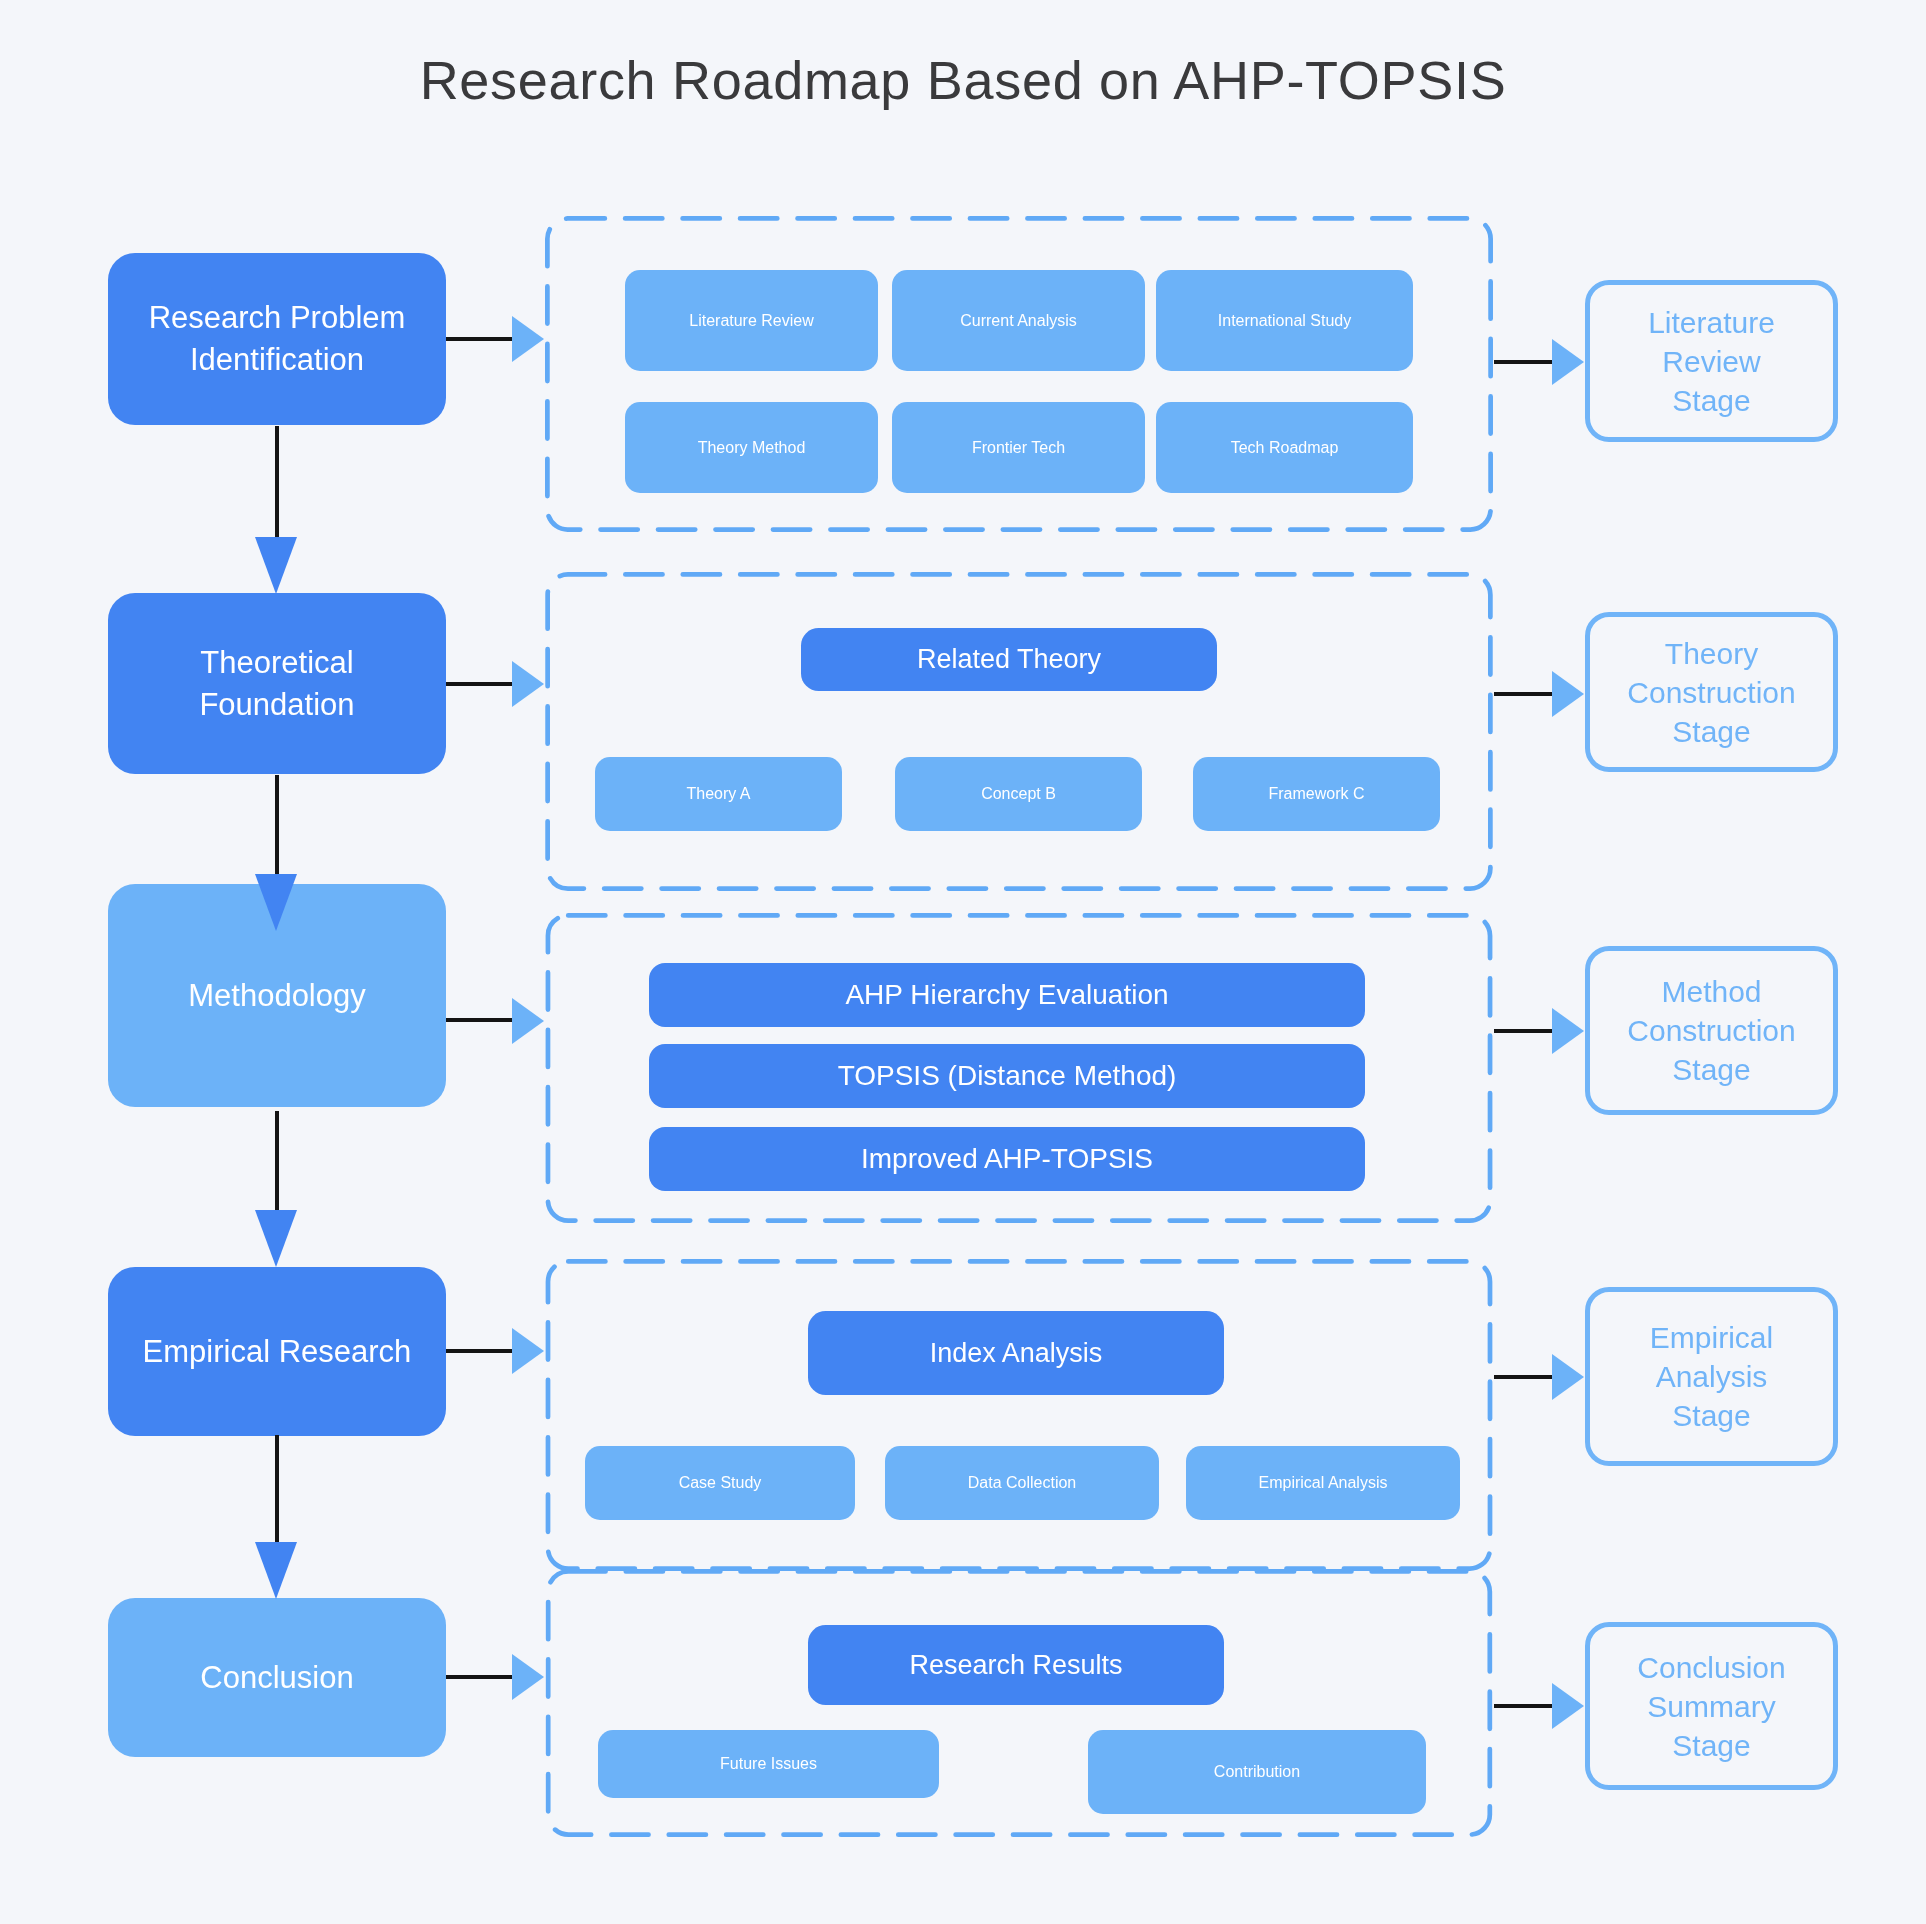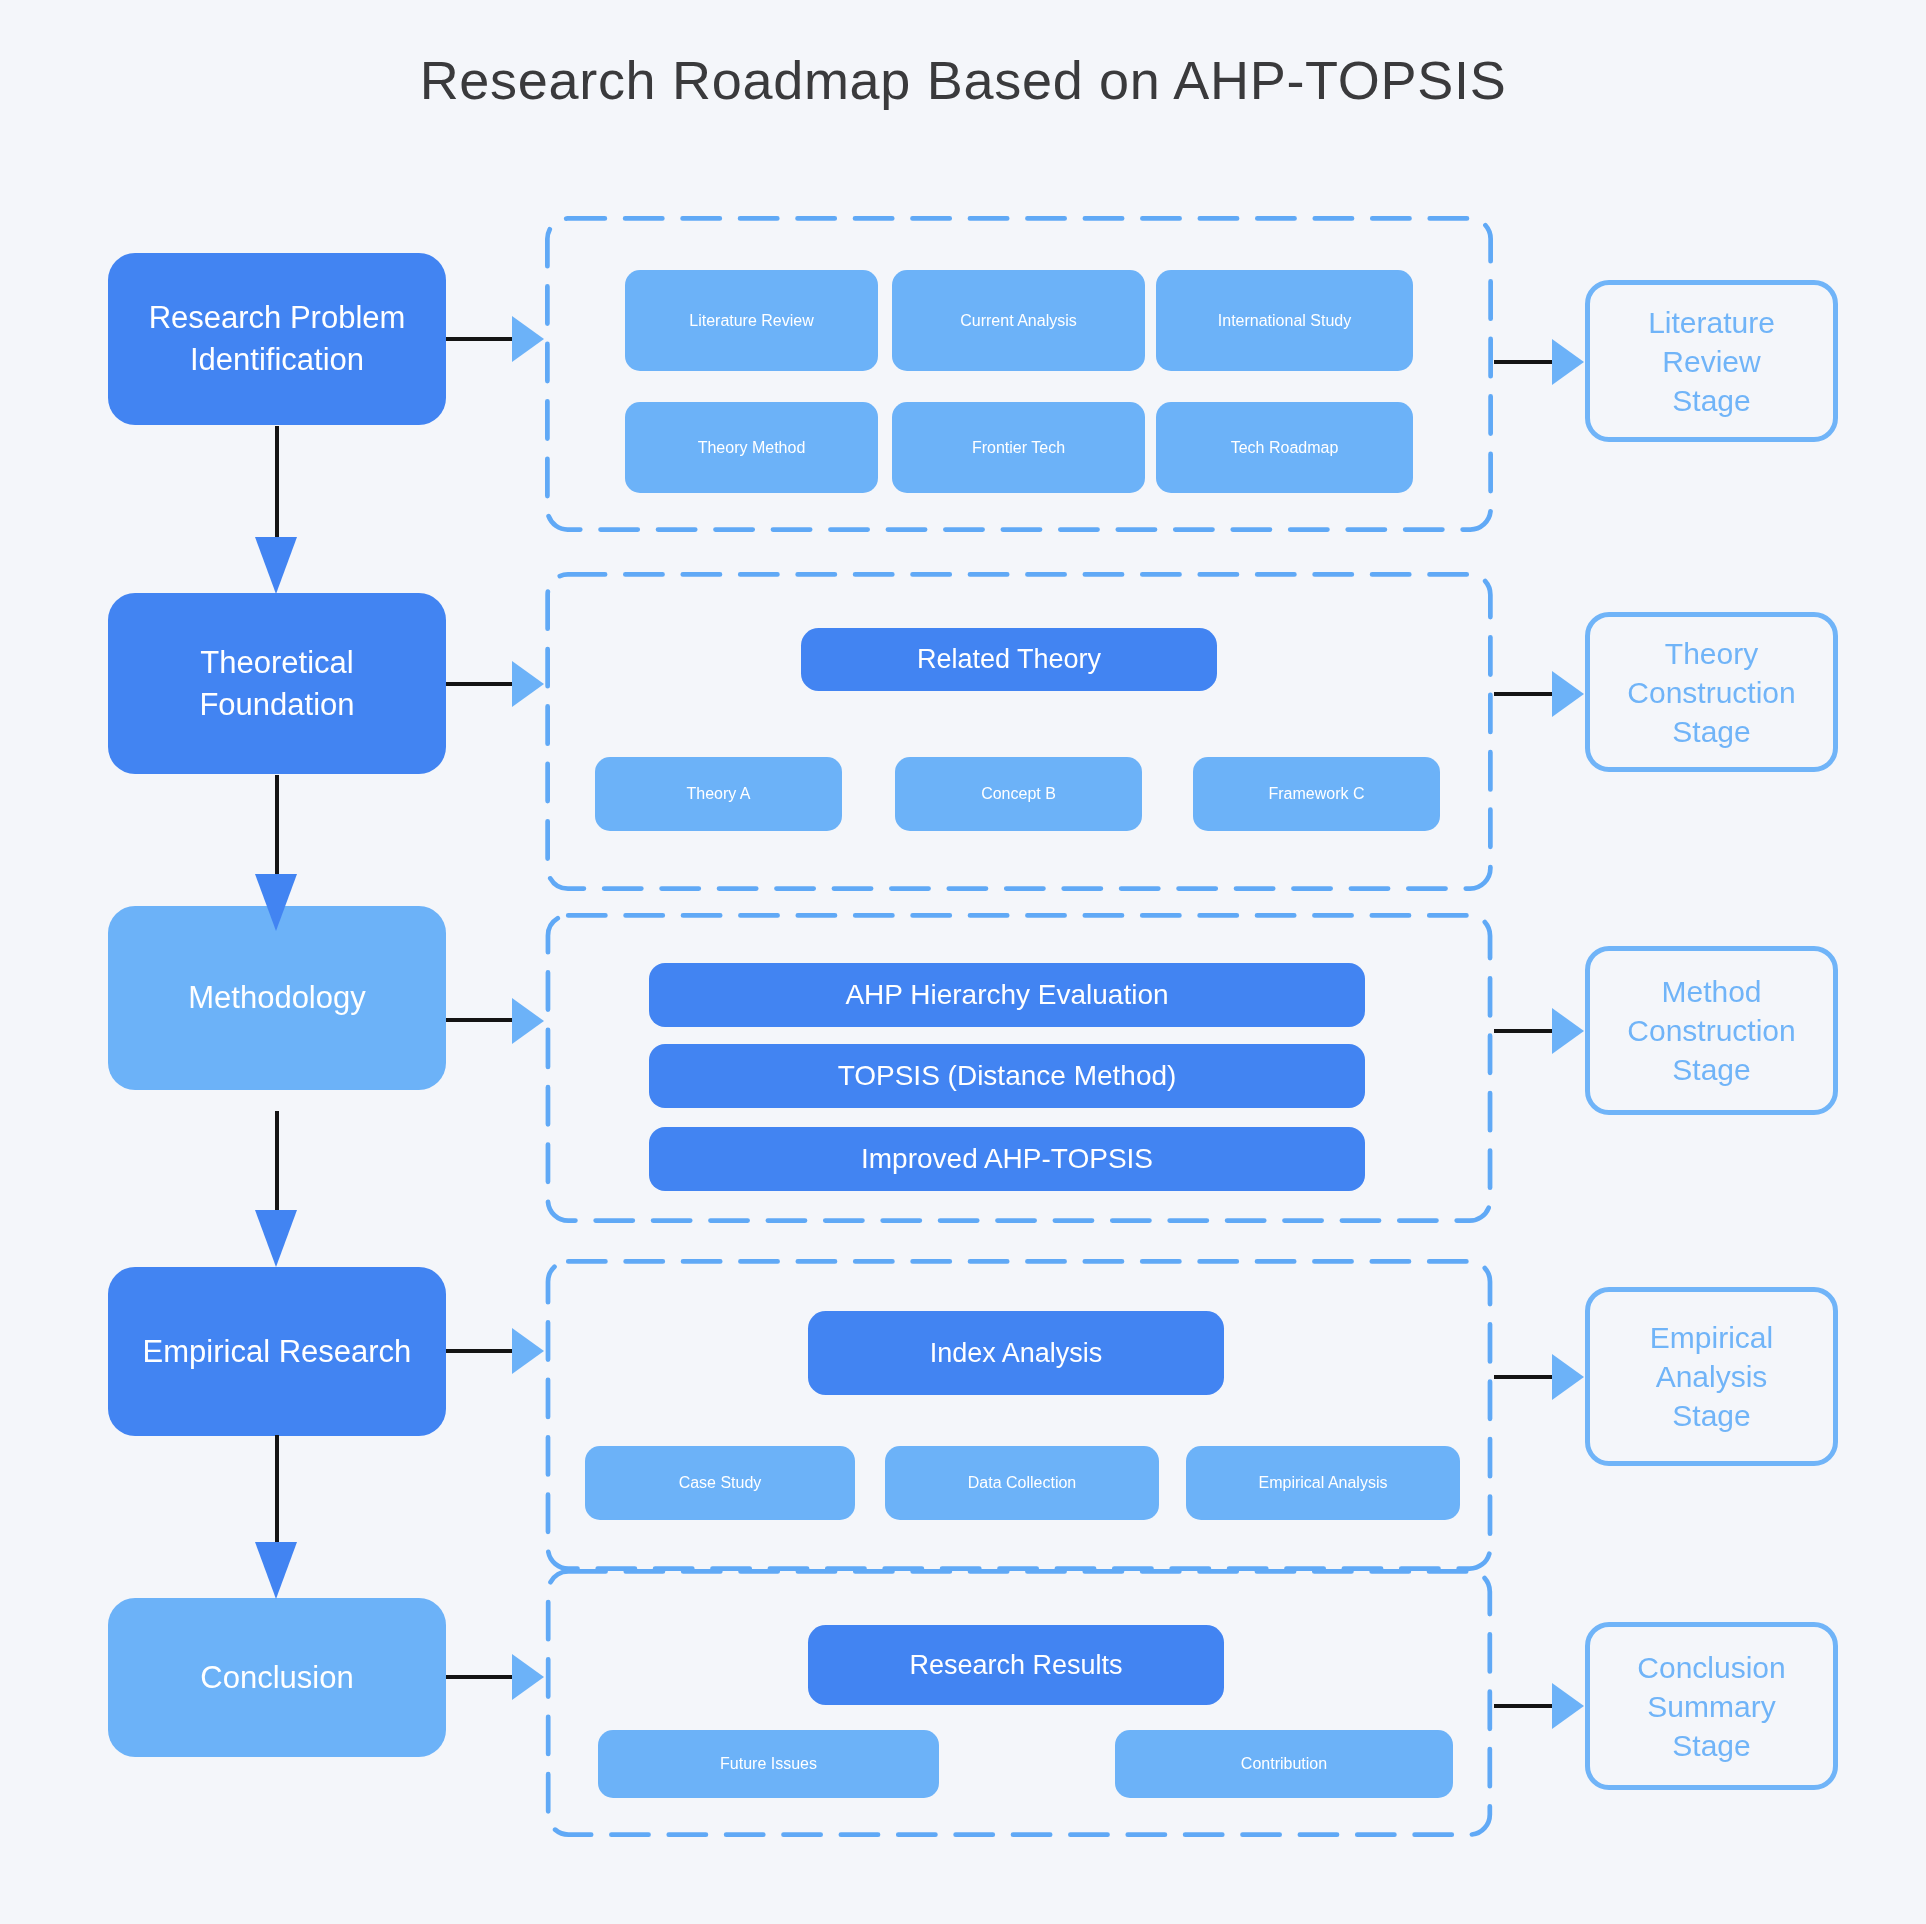--- a/index.html
+++ b/index.html
@@ -70,21 +70,21 @@
 </style>
 </head>
 <body>
 
 <div class="canvas">
 
   <div class="title">Research Roadmap Based on AHP-TOPSIS</div>
 
   <div class="phase-box dark" style="top:253px;height:172px;">Research Problem Identification</div>
   <div class="phase-box dark" style="top:593px;height:181px;">Theoretical Foundation</div>
-  <div class="phase-box light" style="top:906px;height:184px;">Methodology</div>
+  <div class="phase-box light" style="top:884px;height:223px;">Methodology</div>
   <div class="phase-box dark" style="top:1267px;height:169px;">Empirical Research</div>
   <div class="phase-box light" style="top:1598px;height:159px;">Conclusion</div>
 
   <div class="vline" style="top:426px;height:113px;"></div>
   <div class="vhead" style="top:537px;"></div>
   <div class="vline" style="top:775px;height:101px;"></div>
   <div class="vhead" style="top:874px;"></div>
   <div class="vline" style="top:1111px;height:101px;"></div>
   <div class="vhead" style="top:1210px;"></div>
   <div class="vline" style="top:1435px;height:108px;"></div>
@@ -141,21 +141,21 @@
     <div class="c-item" style="left:341px;top:188px;width:274px;height:74px;">Data Collection</div>
     <div class="c-item" style="left:642px;top:188px;width:274px;height:74px;">Empirical Analysis</div>
   </div>
 
   <div class="cluster" style="top:1568px;height:270px;">
     <svg width="950" height="270" viewBox="0 0 1405 400">
       <rect x="5" y="5" width="1395" height="390" rx="30" fill="none" stroke="var(--dash)" stroke-width="7" stroke-dasharray="55 30" stroke-linecap="round"></rect>
     </svg>
     <div class="c-primary" style="left:264px;top:57px;width:416px;height:80px;">Research Results</div>
     <div class="c-item" style="left:54px;top:162px;width:341px;height:68px;">Future Issues</div>
-    <div class="c-item" style="left:571px;top:162px;width:338px;height:68px;">Contribution</div>
+    <div class="c-item" style="left:544px;top:162px;width:338px;height:84px;">Contribution</div>
   </div>
 
   <div class="hline" style="left:1494px;width:60px;top:360px;"></div>
   <div class="hhead" style="left:1552px;top:339px;"></div>
   <div class="hline" style="left:1494px;width:60px;top:692px;"></div>
   <div class="hhead" style="left:1552px;top:671px;"></div>
   <div class="hline" style="left:1494px;width:60px;top:1029px;"></div>
   <div class="hhead" style="left:1552px;top:1008px;"></div>
   <div class="hline" style="left:1494px;width:60px;top:1375px;"></div>
   <div class="hhead" style="left:1552px;top:1354px;"></div>

